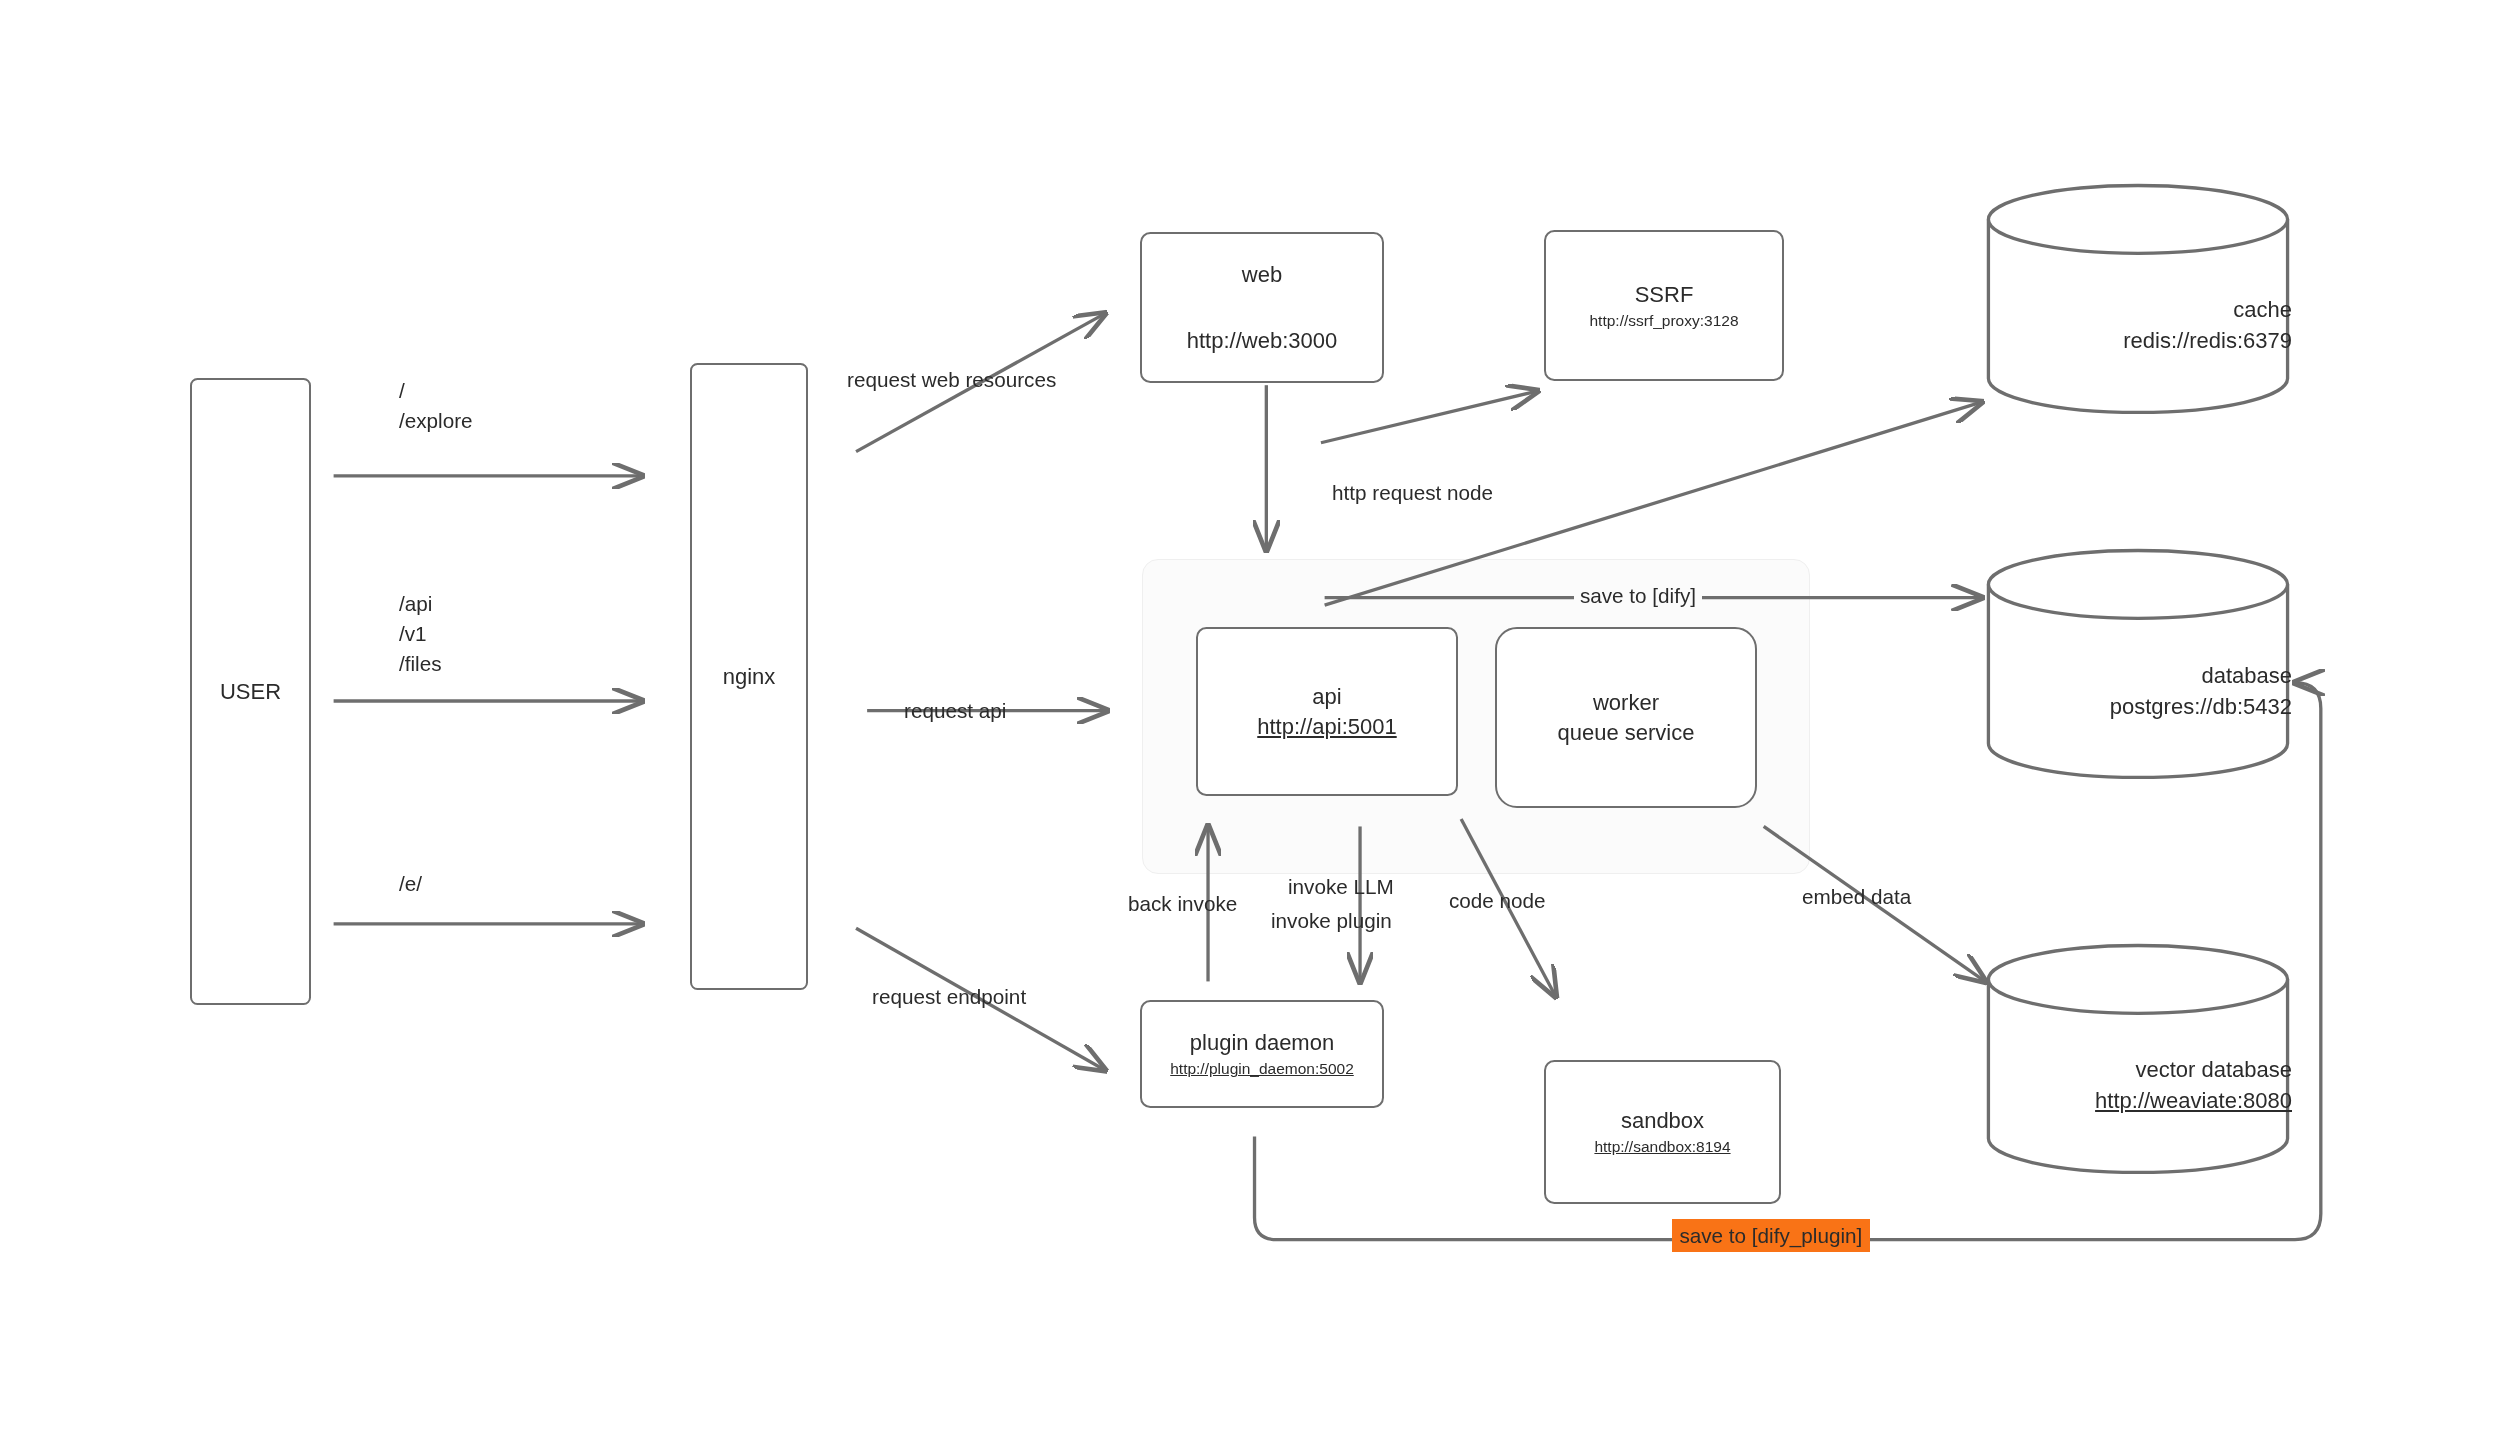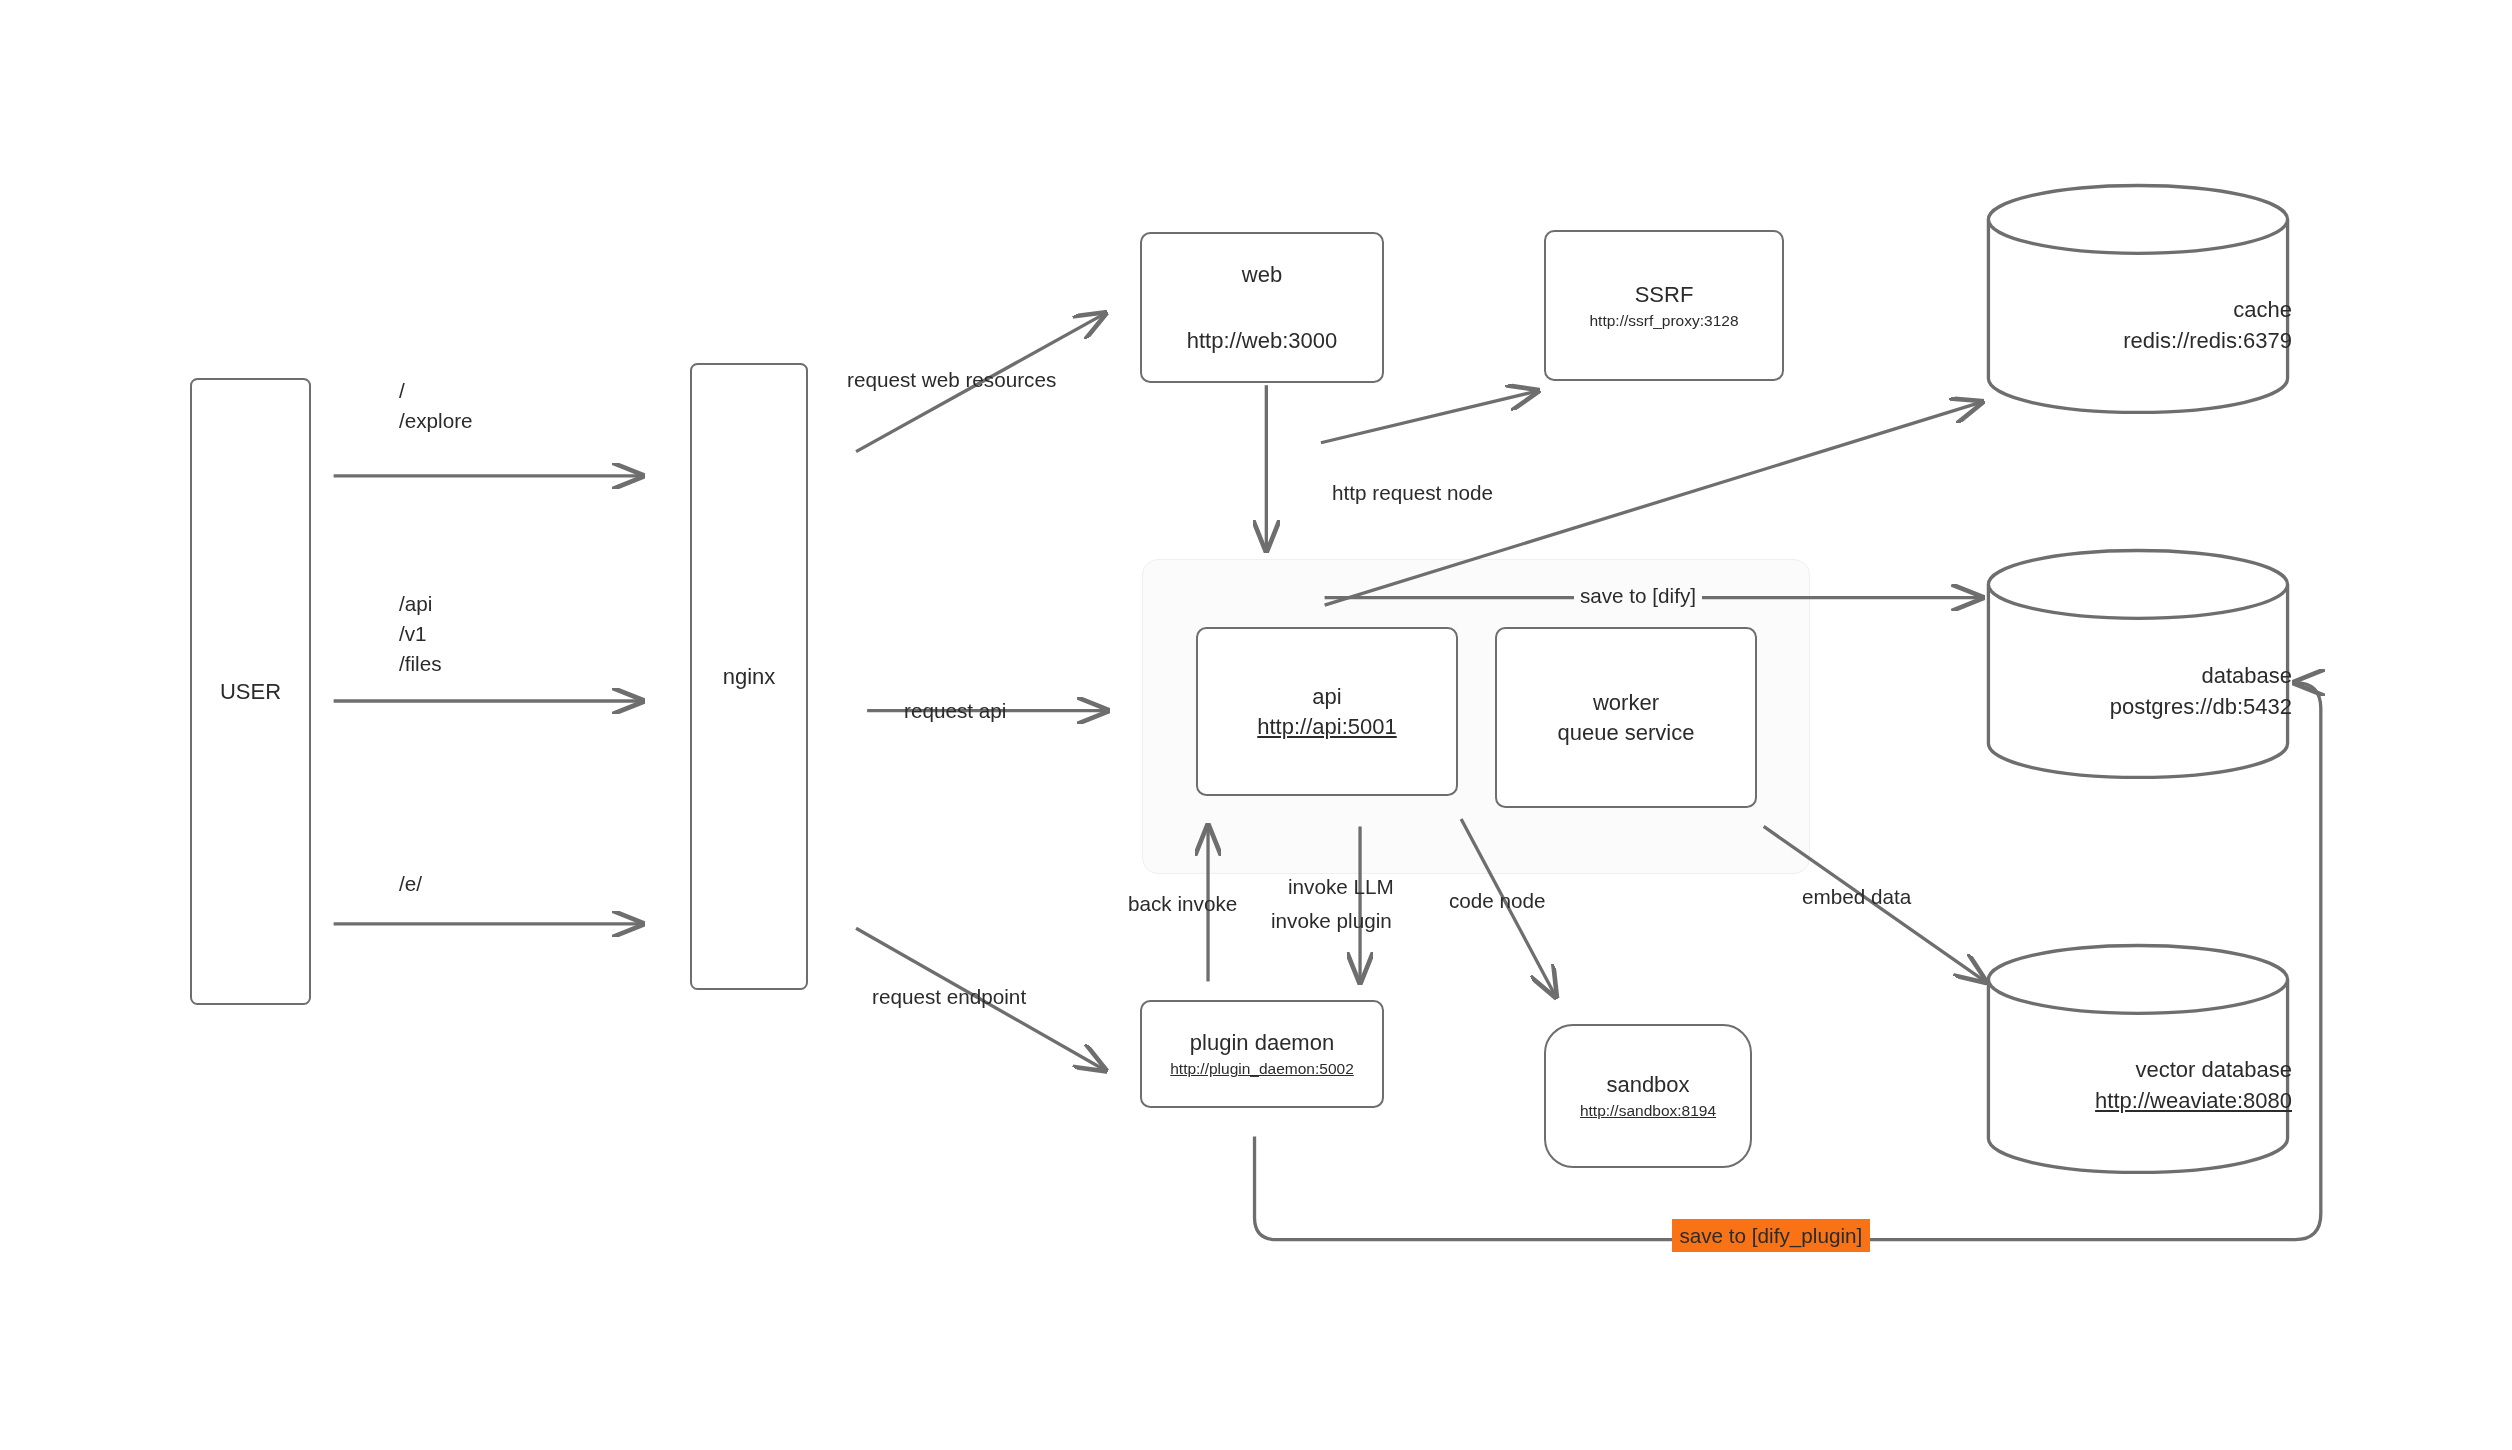--- a/index.html
+++ b/index.html
@@ -151,31 +151,31 @@
   <div class="node" style="left:1544px; top:230px; width:240px; height:151px;">
     <div class="line1">SSRF</div>
     <div class="small">http://ssrf_proxy:3128</div>
   </div>
 
   <div class="node" style="left:1188px; top:627px; width:262px; height:169px;margin-left:8px;">
     <div class="line1">api</div>
     <div class="line2 underline">http://api:5001</div>
   </div>
 
-  <div class="node" style="left:1495px; top:627px; width:262px; height:181px;">
+  <div class="node" style="left:1495px; top:627px; width:262px; height:181px;border-radius:22px;">
     <div class="line1">worker</div>
     <div class="line2">queue service</div>
   </div>
 
   <div class="node" style="left:1140px; top:1000px; width:244px; height:108px;">
     <div class="line1">plugin daemon</div>
     <div class="small underline">http://plugin_daemon:5002</div>
   </div>
 
-  <div class="node" style="left:1544px; top:1024px; width:208px; height:144px;border-radius:29px;">
+  <div class="node" style="left:1544px; top:1060px; width:237px; height:144px;">
     <div class="line1">sandbox</div>
     <div class="small underline">http://sandbox:8194</div>
   </div>
 
   <svg style="position:absolute; left:1984px; top:181px; width:308px; height:236px;" viewBox="0 0 418 320">
     <path d="M6,52 L6,268 A203,46 0 0 0 412,268 L412,52" fill="#ffffff" stroke="#6e6e6e" stroke-width="4.5"></path>
     <ellipse cx="209" cy="52" rx="203" ry="46" fill="#ffffff" stroke="#6e6e6e" stroke-width="4.5"></ellipse>
   </svg>
   <div class="cyl-label" style="left:1984px; top:295px; width:308px;">
     <div>cache</div>

